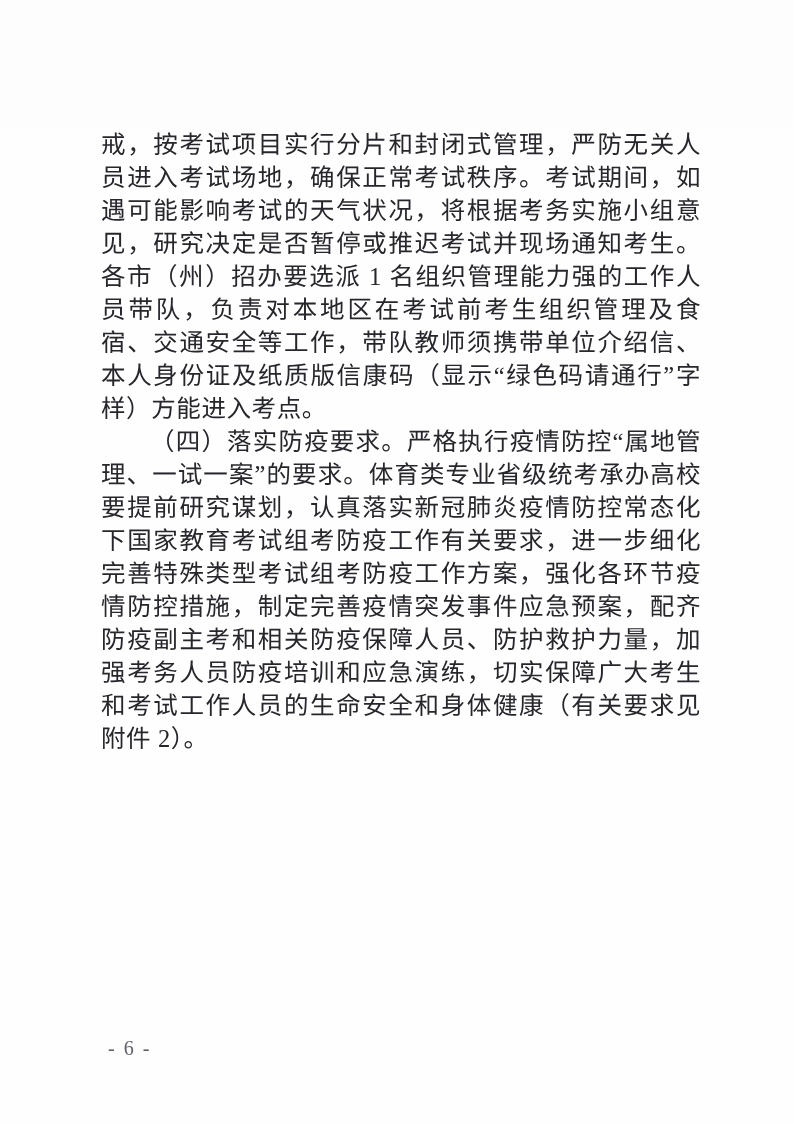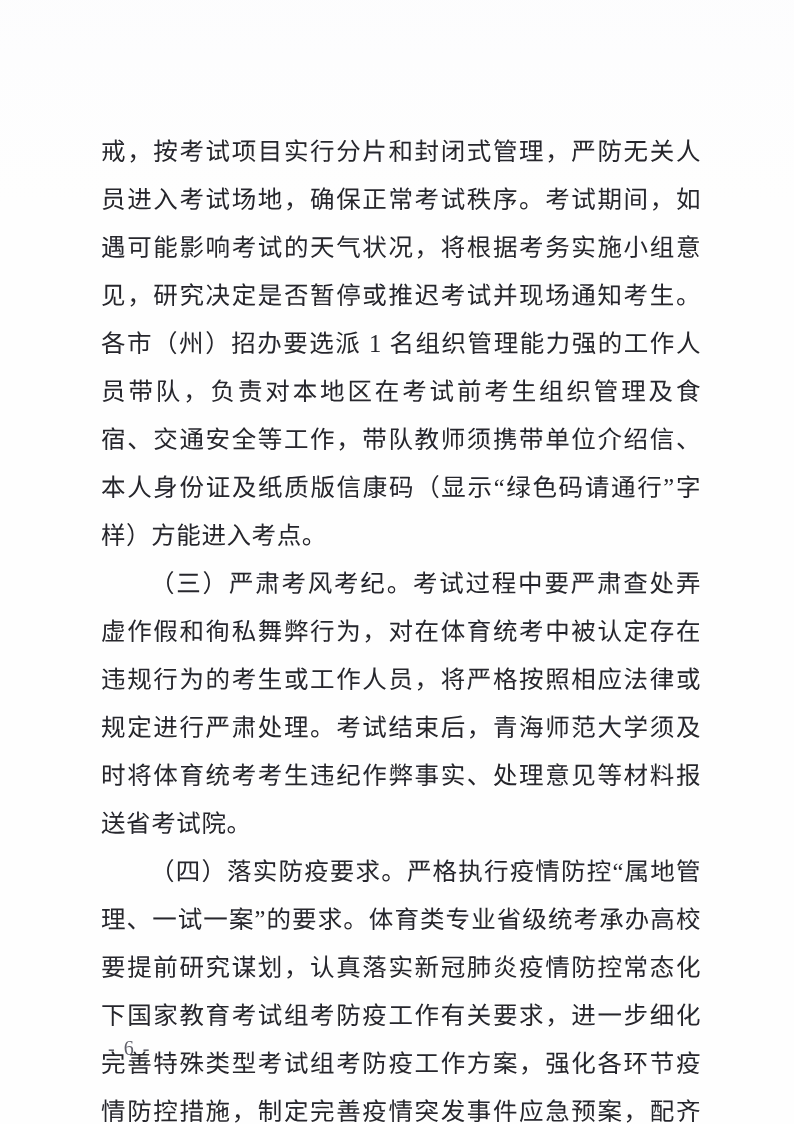--- a/index.html
+++ b/index.html
@@ -26,21 +26,21 @@
   .content {
     position: absolute;
     left: 101px;
     top: 128px;
     width: 600px;
   }
   p.para {
     margin: 0;
     padding: 0;
     font-size: 24.5px;
-    line-height: 48px;
+    line-height: 33px;
     letter-spacing: 0.6px;
     text-align: justify;
     text-align-last: left;
     text-justify: inter-ideograph;
     color: #26262c;
     font-weight: 400;
     word-break: break-all;
     -webkit-font-smoothing: antialiased;
   }
   p.indent {
@@ -67,21 +67,20 @@
 <body>
 
 <div class="page">
 
   <div class="paper-tint"></div>
 
   <div class="content">
 
     <p class="para">戒，按考试项目实行分片和封闭式管理，严防无关人员进入考试场地，确保正常考试秩序。考试期间，如遇可能影响考试的天气状况，将根据考务实施小组意见，研究决定是否暂停或推迟考试并现场通知考生。各市（州）招办要选派 1 名组织管理能力强的工作人员带队，负责对本地区在考试前考生组织管理及食宿、交通安全等工作，带队教师须携带单位介绍信、本人身份证及纸质版信康码（显示“绿色码请通行”字样）方能进入考点。</p>
 
-    <p class="para indent">（三）严肃考风考纪。考试过程中要严肃查处弄虚作假和徇私舞弊行为，对在体育统考中被认定存在违规行为的考生或工作人员，将严格按照相应法律或规定进行严肃处理。考试结束后，青海师范大学须及时将体育统考考生违纪作弊事实、处理意见等材料报送省考试院。</p>
 
     <p class="para indent">（四）落实防疫要求。严格执行疫情防控“属地管理、一试一案”的要求。体育类专业省级统考承办高校要提前研究谋划，认真落实新冠肺炎疫情防控常态化下国家教育考试组考防疫工作有关要求，进一步细化完善特殊类型考试组考防疫工作方案，强化各环节疫情防控措施，制定完善疫情突发事件应急预案，配齐防疫副主考和相关防疫保障人员、防护救护力量，加强考务人员防疫培训和应急演练，切实保障广大考生和考试工作人员的生命安全和身体健康（有关要求见附件 2）。</p>
 
   </div>
 
   <div class="page-number">- 6 -</div>
 
 </div>
 
 </body></html>

